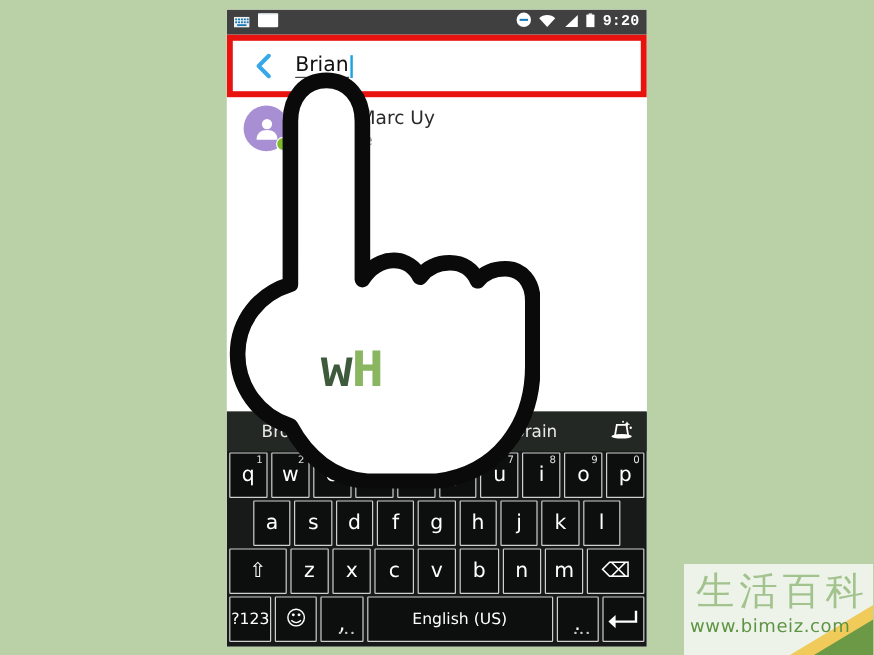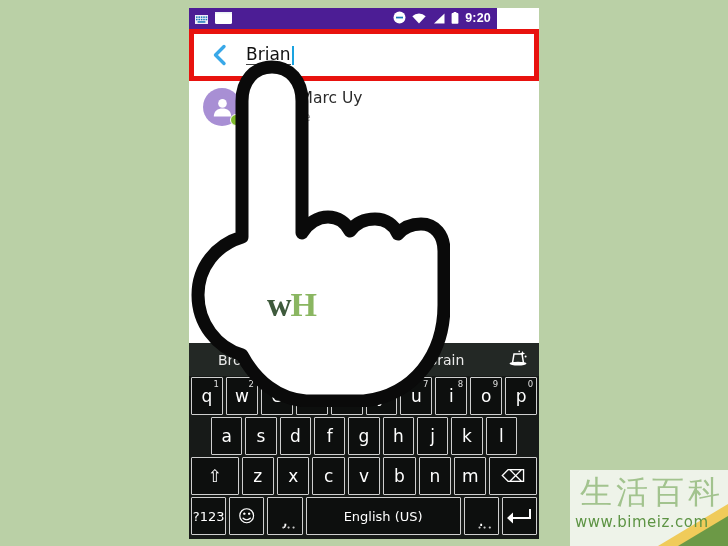--- a/index.html
+++ b/index.html
@@ -23,24 +23,25 @@
     width: 350px;
     height: 531px;
     background: #ffffff;
     overflow: hidden;
   }
 
   
   #status-bar {
     position: absolute;
     left: 0; top: 0;
-    width: 308px;
+    width: 350px;
     height: 21px;
-    background: #4c1d95;
+    background: #404040;
     color: #ffffff;
+    font-family: Liberation Mono, monospace;
   }
   #status-left {
     position: absolute;
     left: 6px; top: 0;
     height: 21px;
     display: flex;
     align-items: center;
     gap: 7px;
   }
   #status-right {
@@ -283,23 +284,23 @@
     z-index: 10;
     pointer-events: none;
   }
 
   
   #wikihow-logo {
     position: absolute;
     left: 267px;
     top: 288px;
     z-index: 11;
-    font-family: Liberation Serif, serif;
+    font-family: Liberation Mono, monospace;
     font-weight: bold;
-    font-size: 34px;
+    font-size: 45px;
     line-height: 1;
     letter-spacing: -1px;
   }
   #wh-w { color: #3e5a3c; }
   #wh-h { color: #8ab661; }
 
   
   #watermark {
     position: absolute;
     right: 0;

